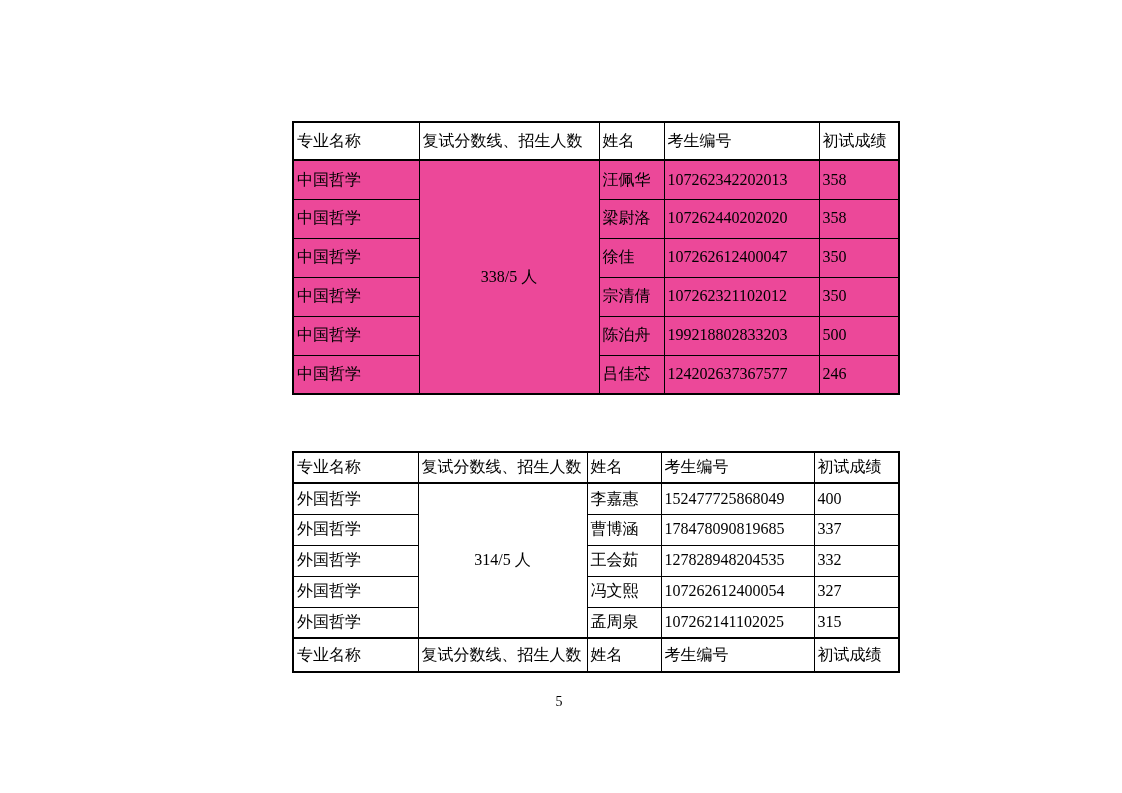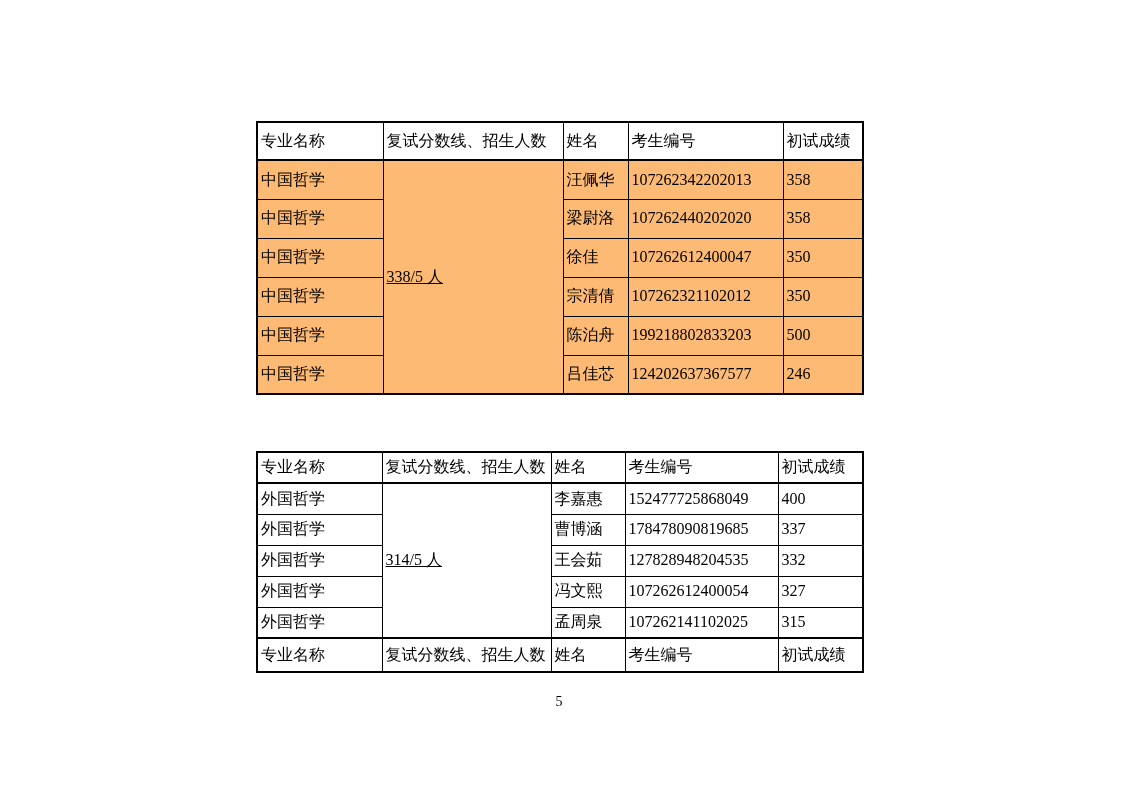--- a/index.html
+++ b/index.html
@@ -13,48 +13,48 @@
     height: 793px;
     font-family: "Liberation Serif", "DejaVu Serif", serif;
     color: #000000;
     overflow: hidden;
   }
   table.doc-table {
     position: absolute;
     border-collapse: collapse;
     table-layout: fixed;
     border: 2px solid #000000;
+    margin-left: 36px;
   }
   table.doc-table td {
     border: 1px solid #000000;
     padding: 0 3px;
     font-size: 16px;
     line-height: 1.15;
     vertical-align: middle;
     overflow: hidden;
     white-space: nowrap;
   }
   
   #table1 { left: 256px; top: 121px; width: 606px; }
   #table1 tr.header-row    { height: 38px; }
   #table1 tr.data-row      { height: 39px; }
-  #table1 td.shaded        { background: #fdba74; }
+  #table1 td.shaded        { background: #ec4899; }
   
   #table2 { left: 256px; top: 451px; width: 606px; }
   #table2 tr.header-row    { height: 31px; }
   #table2 tr.data-row      { height: 31px; }
   #table2 tr.footer-header-row { height: 34px; }
   #table2 tr.footer-header-row td { border-top: 2px solid #000000; }
   
   tr.header-row td { border-bottom: 2px solid #000000; background: #ffffff; }
   td.merged-quota {
-    text-align: left;
+    text-align: center;
     border-right: 2px solid #000000;
     border-left: 1px solid #000000;
-    text-decoration: underline;
   }
   
   .page-number {
     position: absolute;
     left: 256px;
     top: 694px;
     width: 606px;
     text-align: center;
     font-size: 14px;
   }

